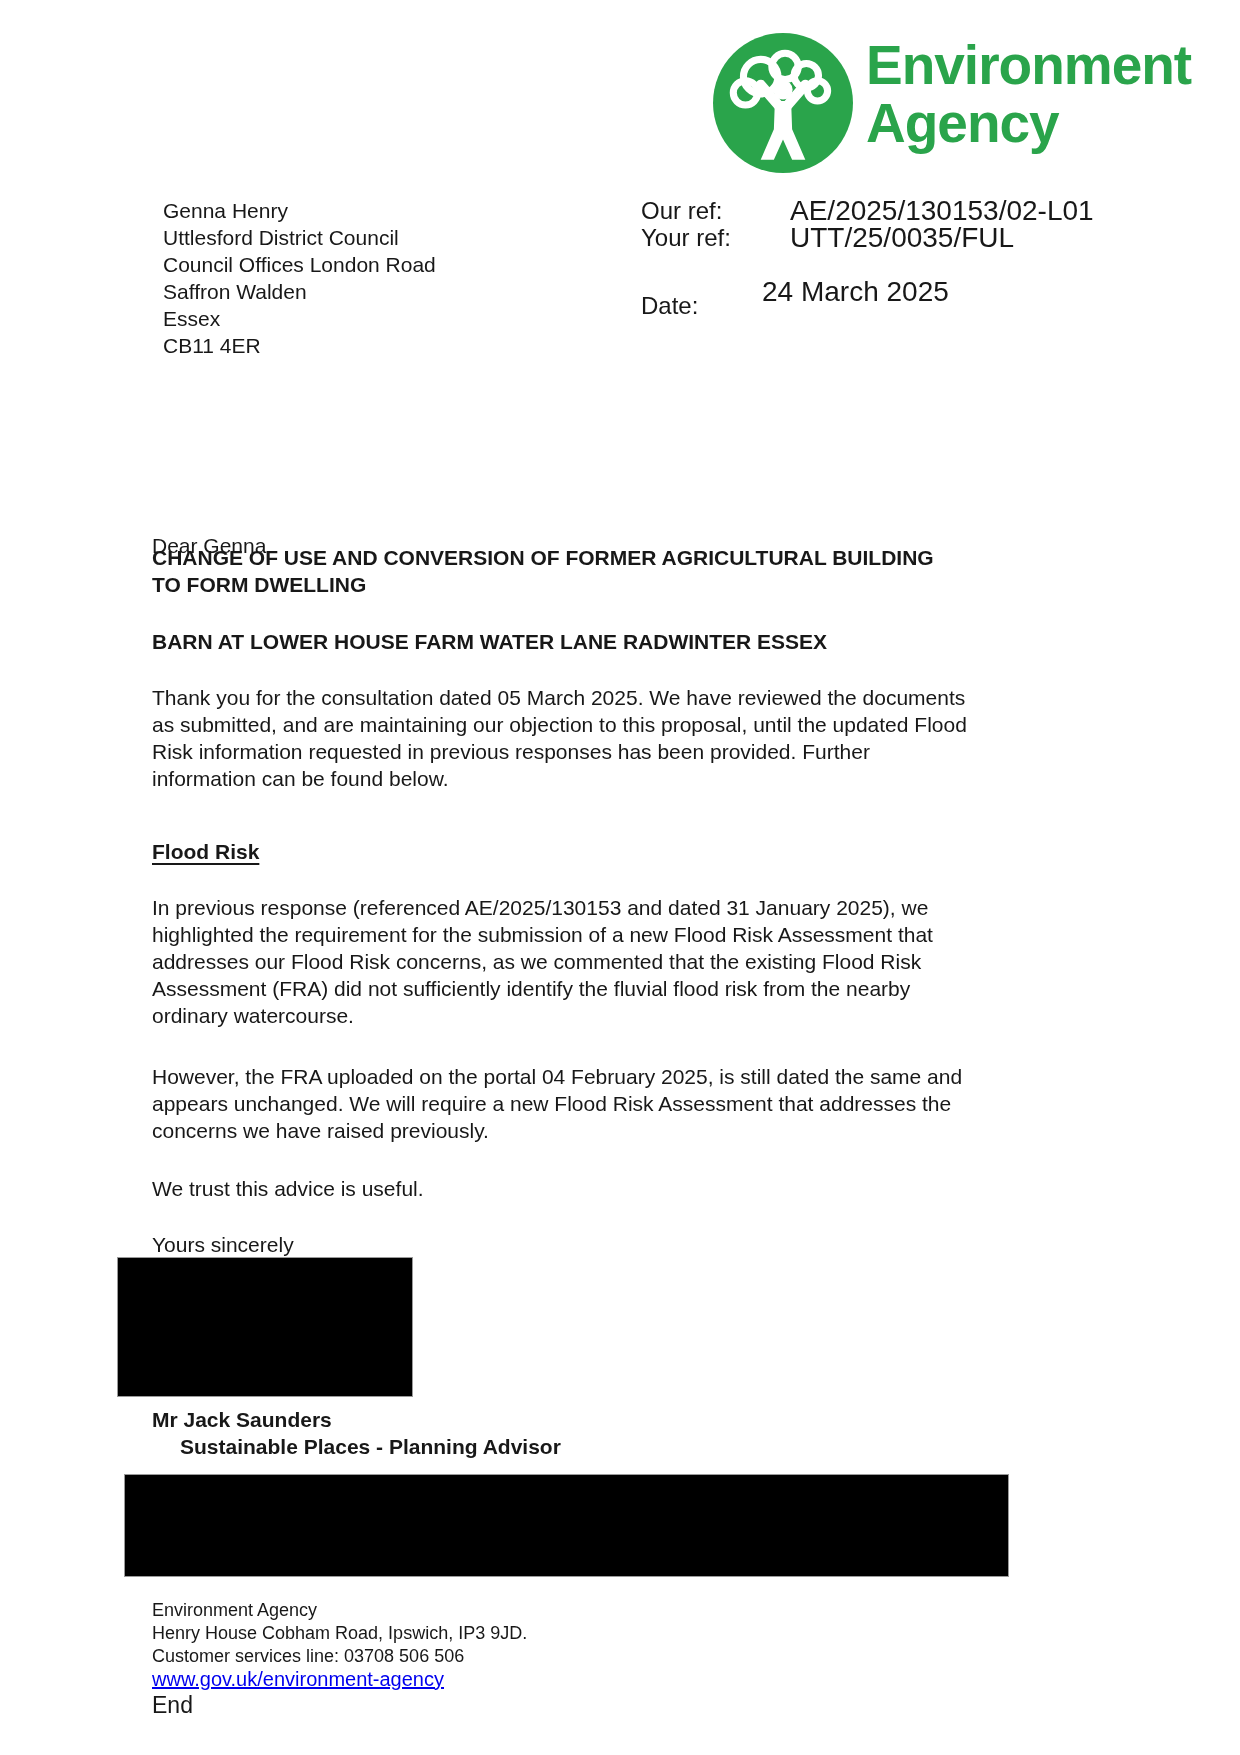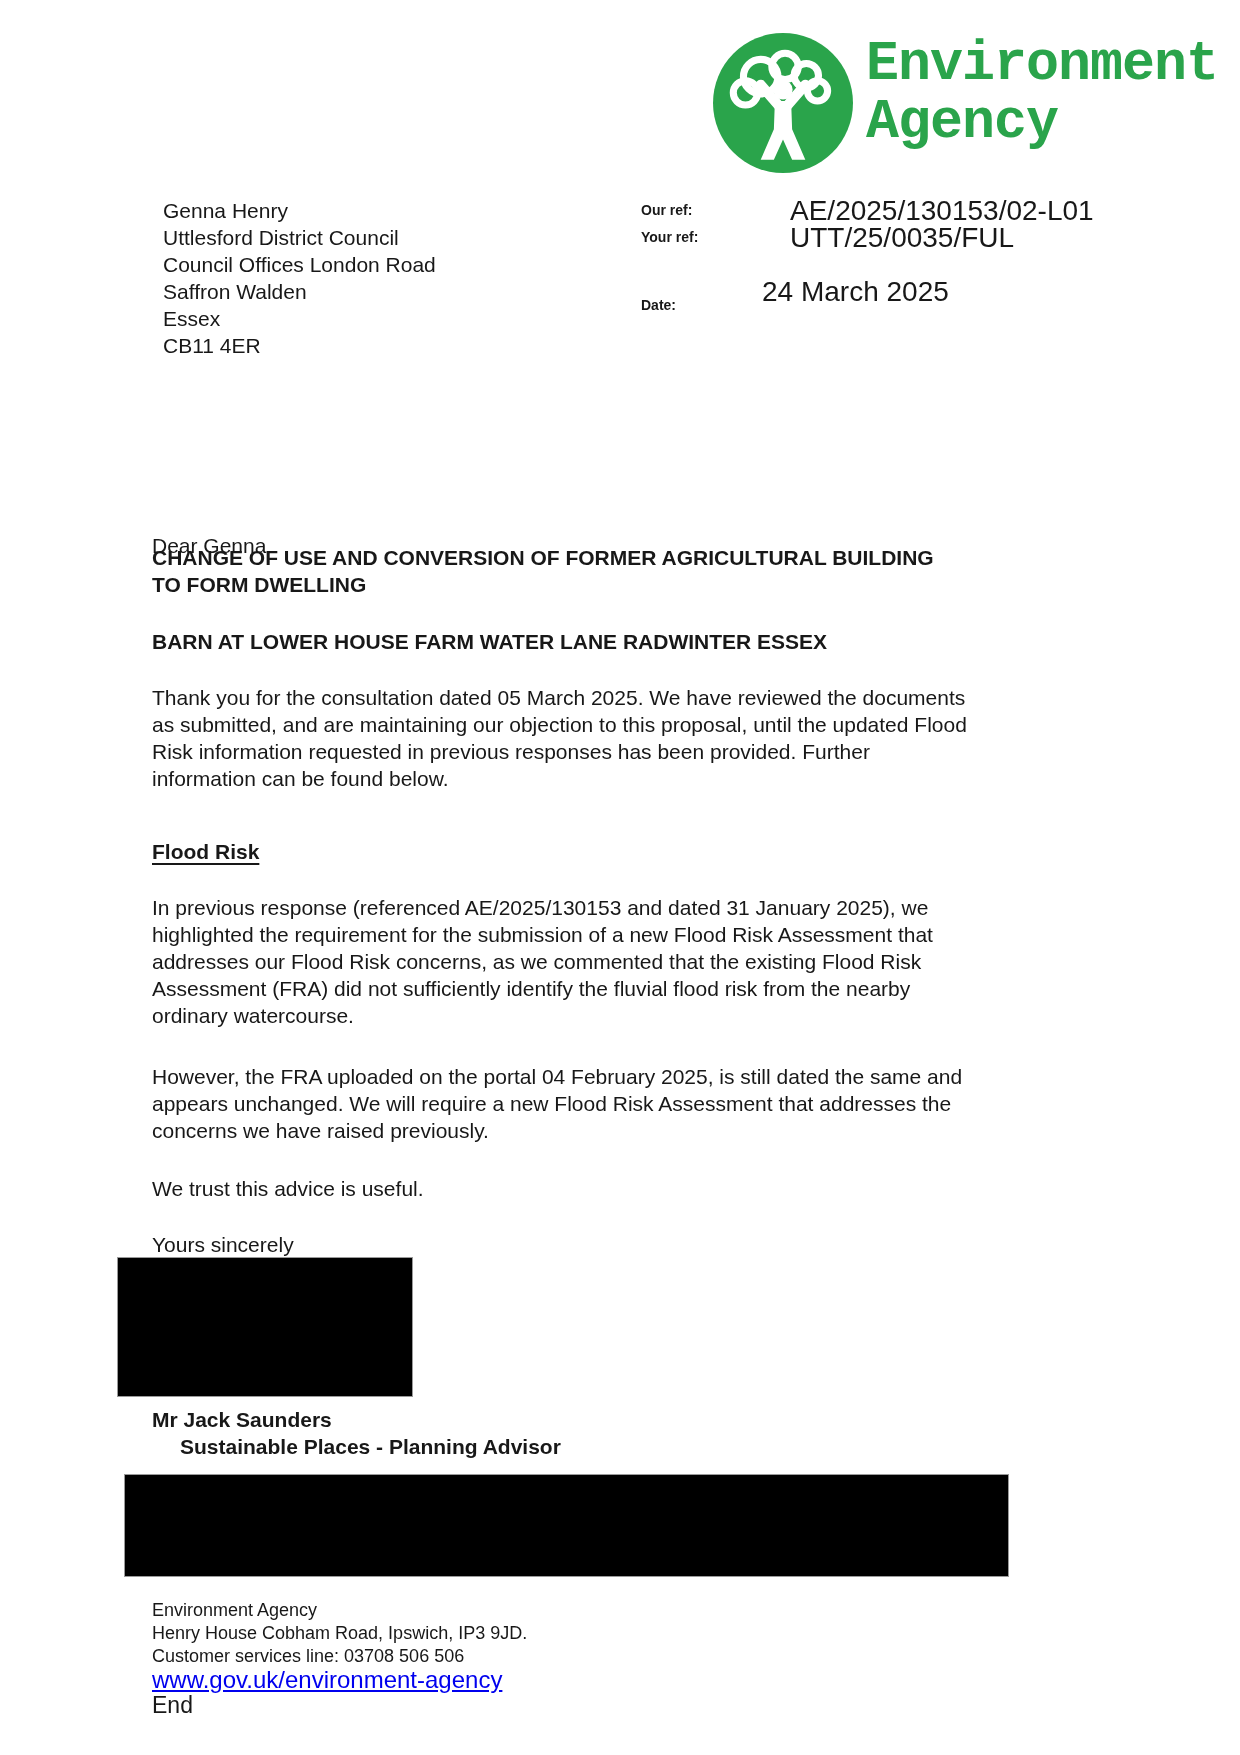--- a/index.html
+++ b/index.html
@@ -9,40 +9,40 @@
     background:#ffffff;
     font-family:"Liberation Sans", sans-serif;
     color:#181818;
     overflow:hidden;
   }
   .abs{position:absolute;}
   .ml{white-space:pre-line;}
   .body-text{font-size:21px;line-height:27px;}
   .bold{font-weight:bold;}
   .addr{font-size:21px;line-height:27px;}
-  .reflabel{font-size:14px;line-height:27px;font-weight:bold;}
+  .reflabel{font-size:24px;line-height:27px;font-weight:normal;}
   .refval{font-size:28px;line-height:27px;}
   .section-head{
     font-size:21px;line-height:27px;font-weight:bold;
     text-decoration:underline;
     text-decoration-thickness:2px;
     text-underline-offset:4px;
   }
   .wordmark{
-    font-family:Liberation Mono, monospace;
+    font-family:Liberation Sans, sans-serif;
     font-weight:bold;
     font-size:55px;
     line-height:58px;
     letter-spacing:-1px;
     white-space:pre-line;
   }
   .redaction{background:#000000;border:1px solid #9a9a9a;box-sizing:border-box;}
   .footer-line{font-size:18px;line-height:23px;}
   .footer-link{
-    font-size:24px;line-height:23px;
+    font-size:20px;line-height:23px;
     text-decoration:underline;
     cursor:pointer;
   }
   .end-marker{font-size:23px;line-height:27px;}
 </style>
 </head>
 <body>
 
 <div class="page">
 

